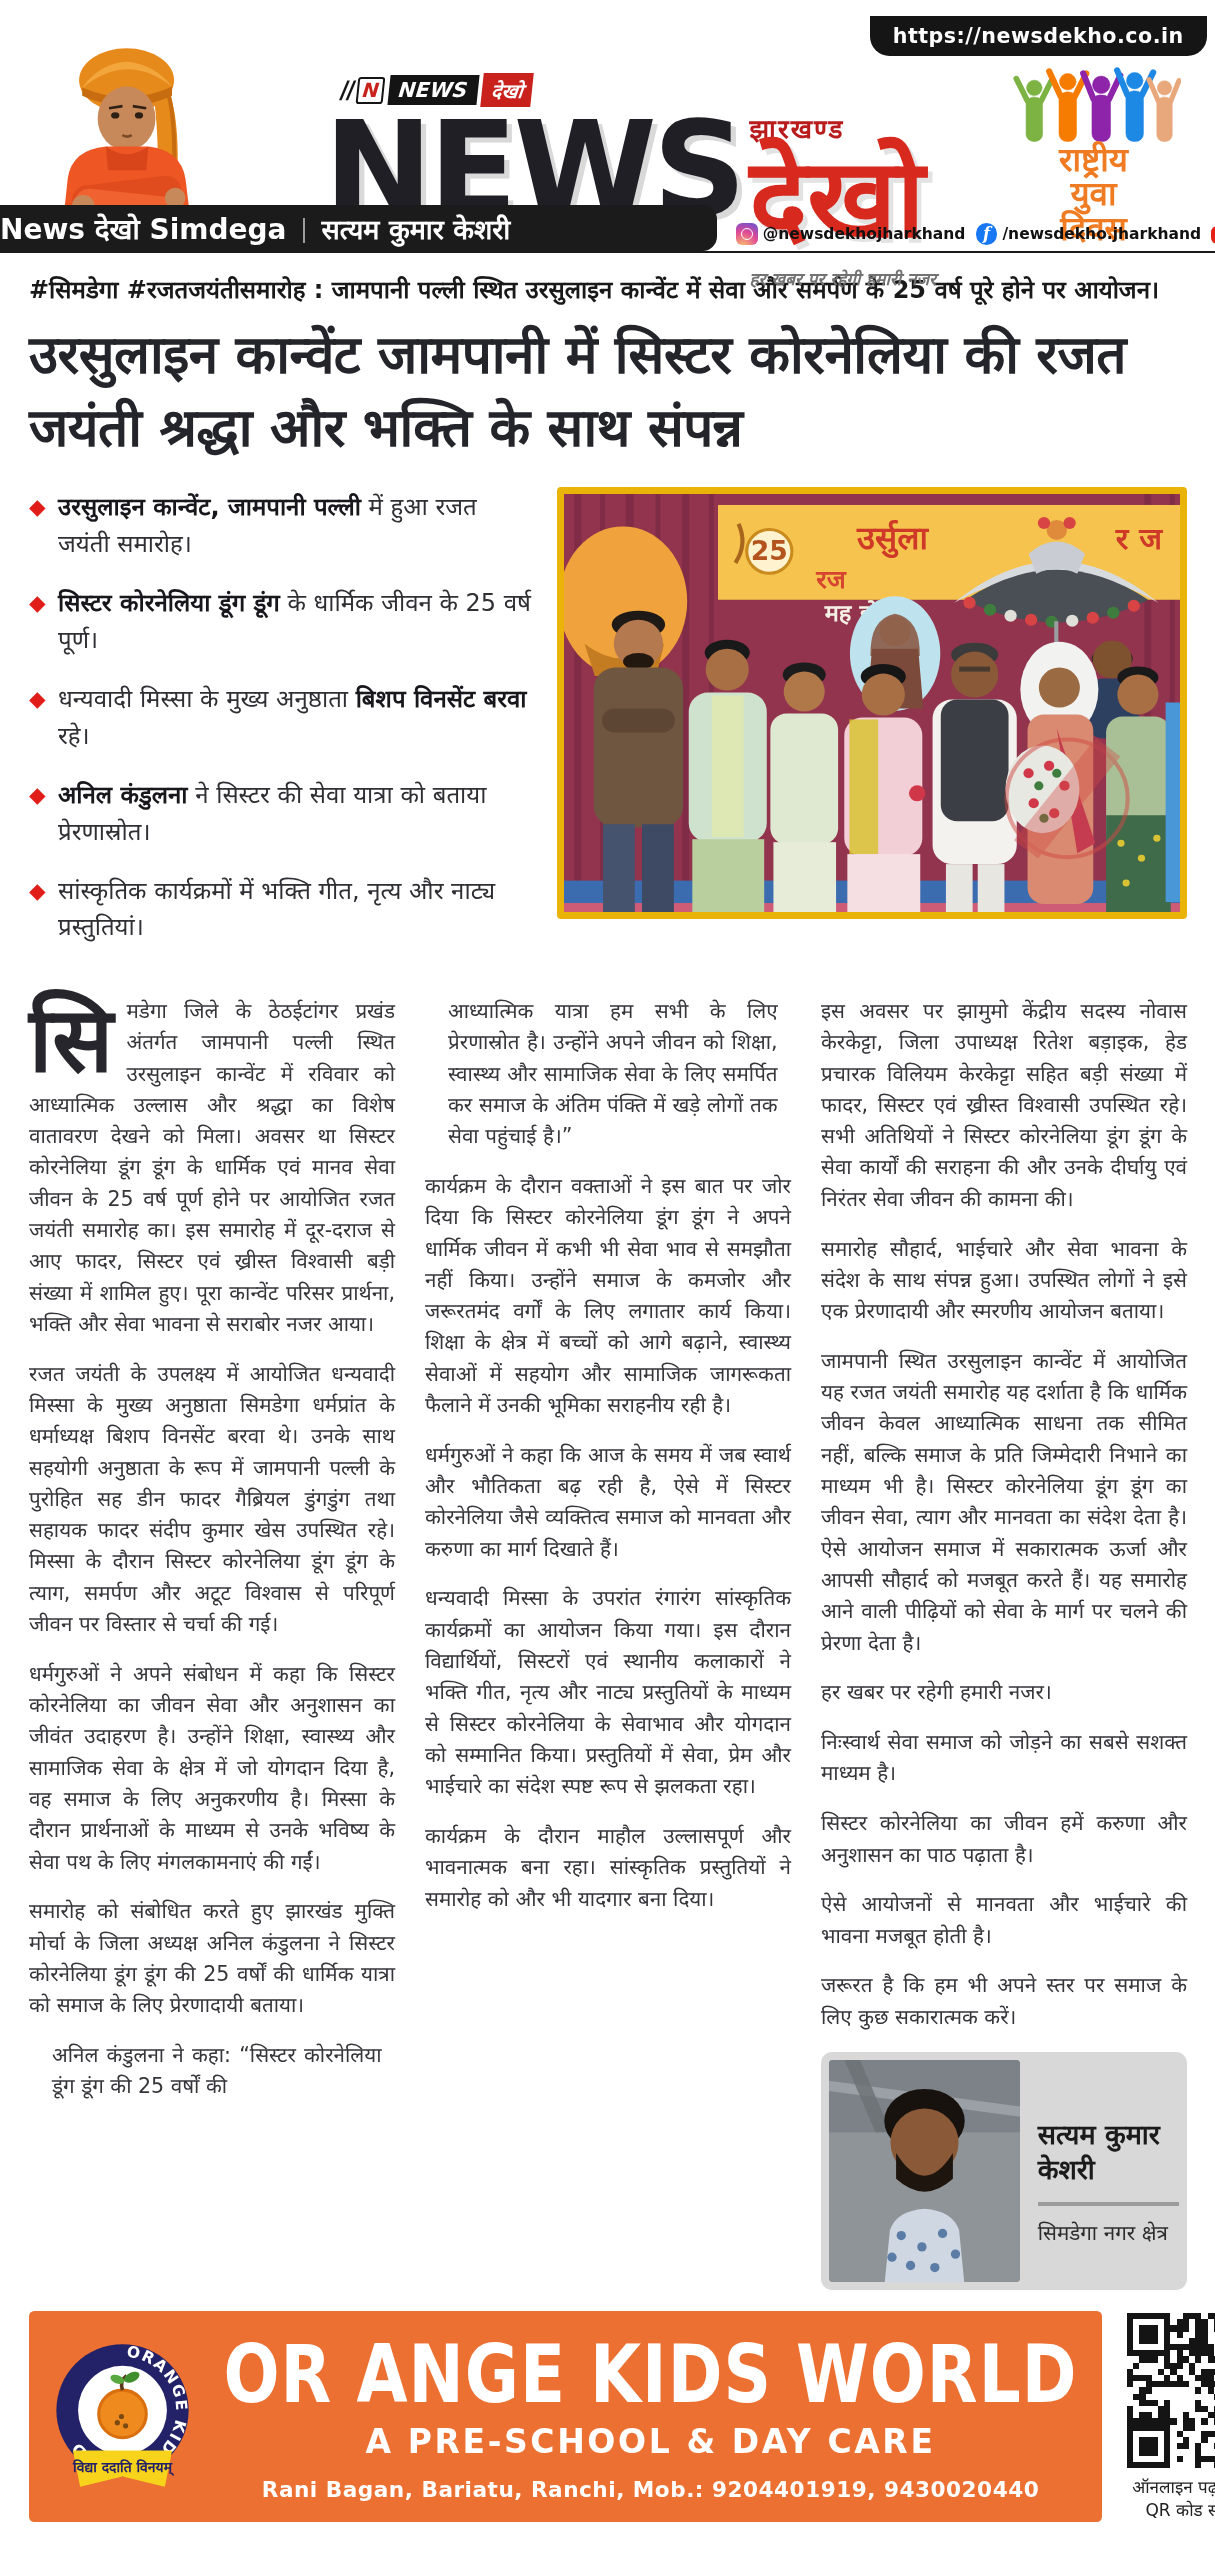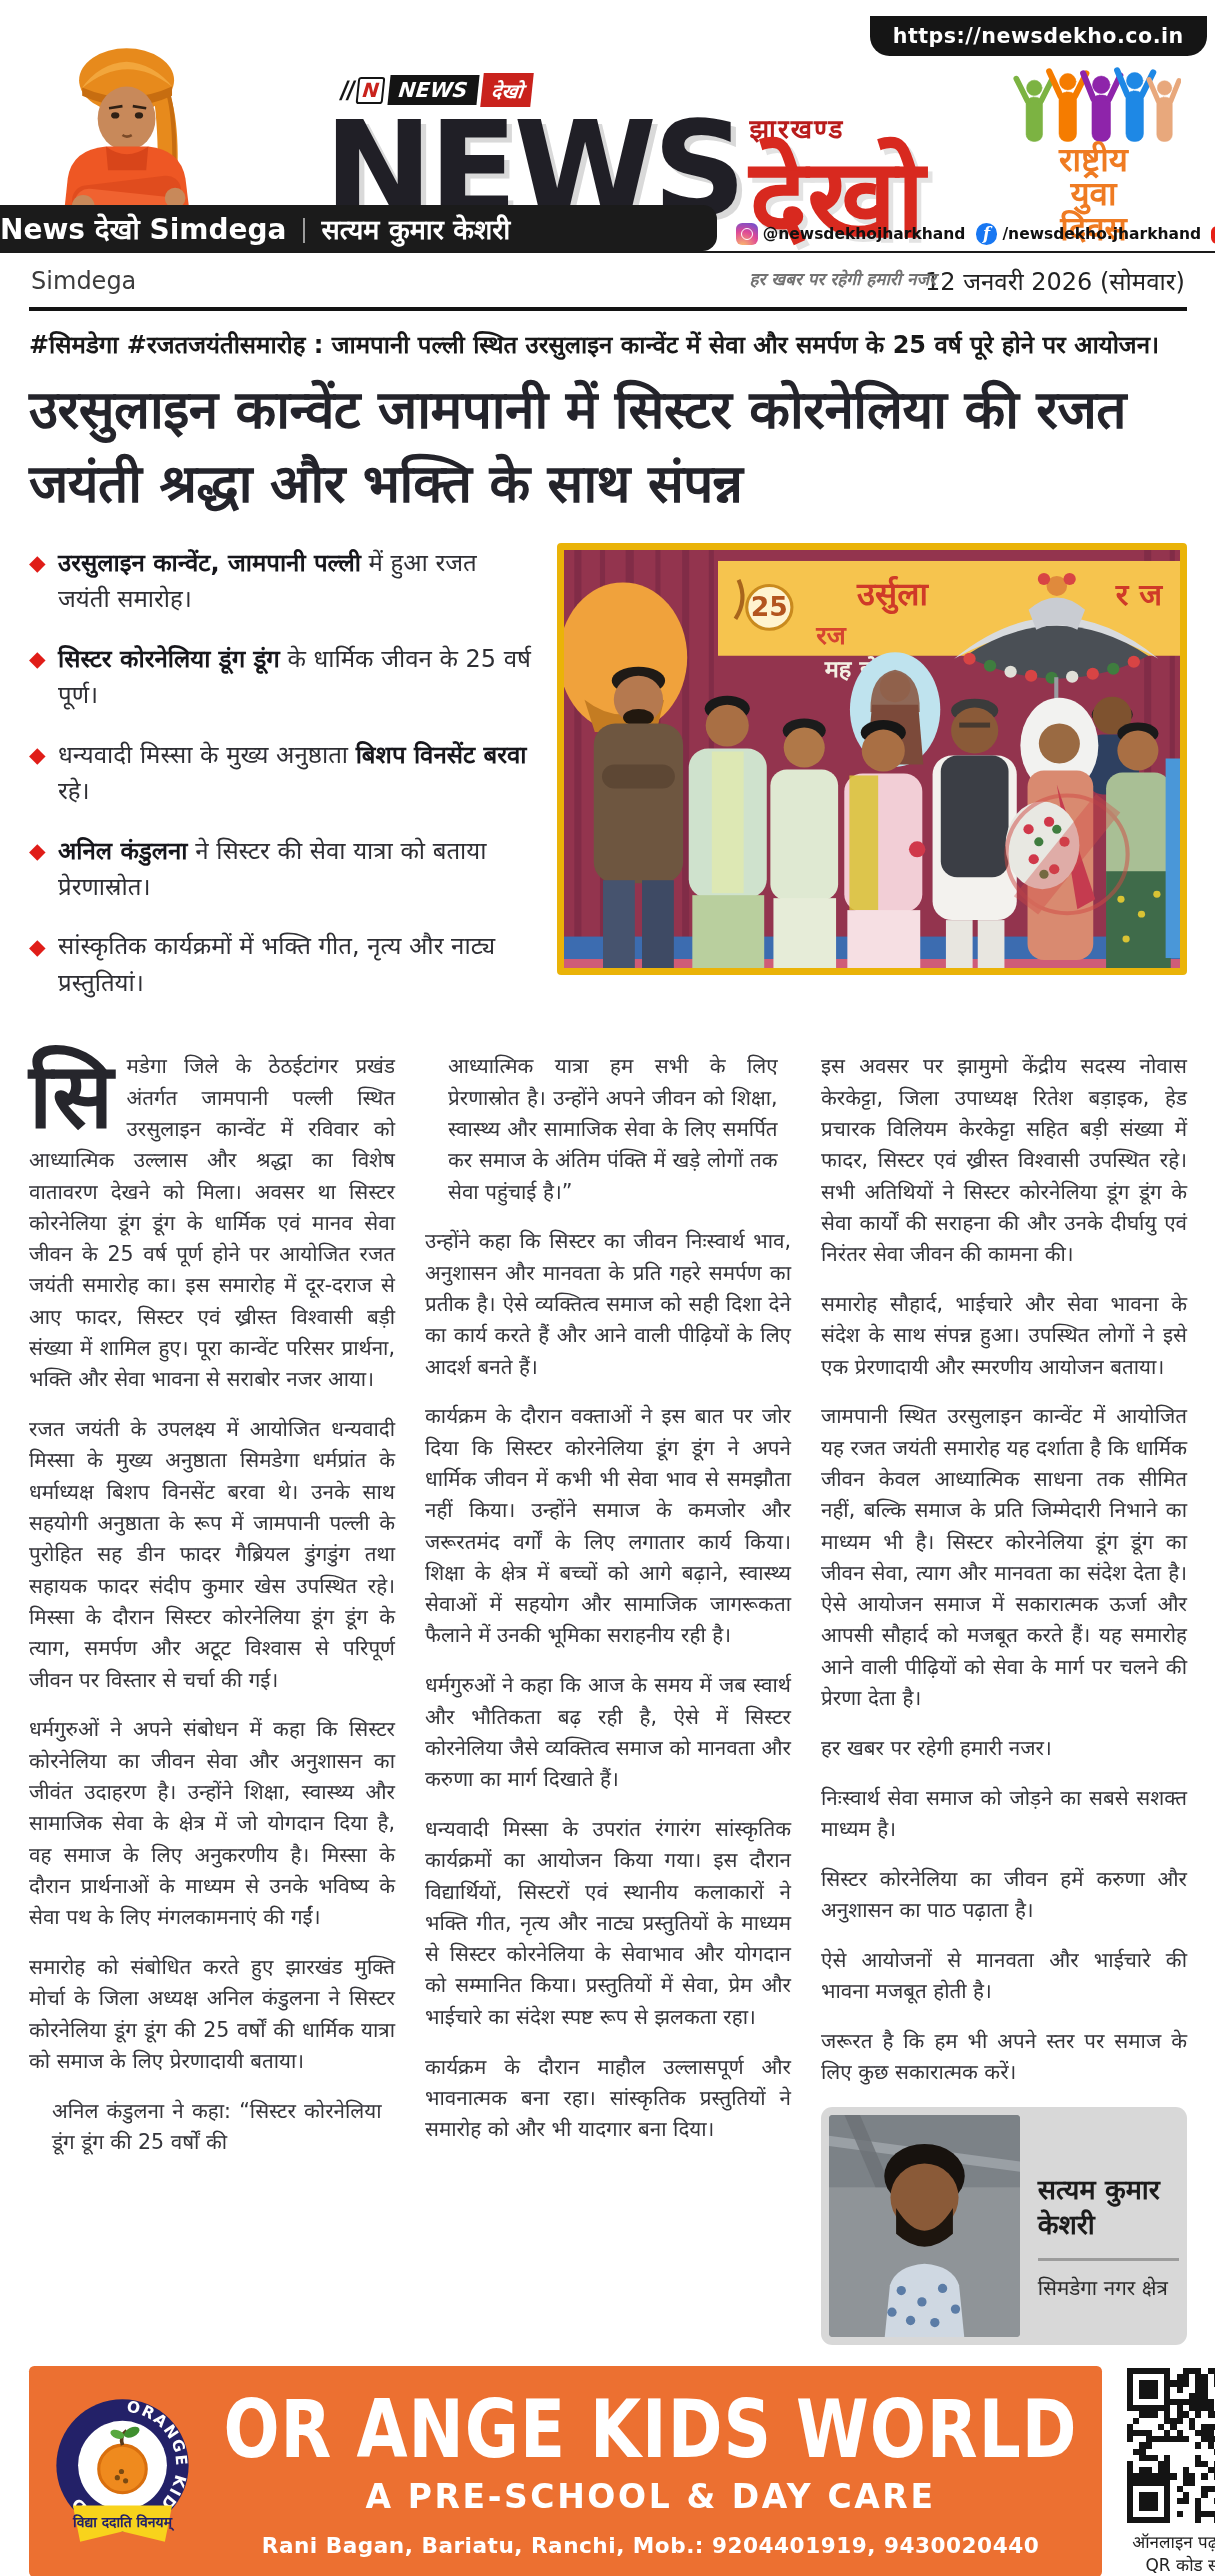--- a/index.html
+++ b/index.html
@@ -201,24 +201,20 @@
       <span class="social-item">
         <i class="ic ic-yt">▶</i>
 
       </span>
 
     </div>
 
     <div class="masthead-rule"></div>
   </header>
 
-  <div class="dateline">
-    <span class="dateline-loc">Simdega</span>
-    <span class="dateline-date">12 जनवरी 2026 (सोमवार)</span>
-  </div>
 
   <div class="kicker">#सिमडेगा #रजतजयंतीसमारोह : जामपानी पल्ली स्थित उरसुलाइन कान्वेंट में सेवा और समर्पण के 25 वर्ष पूरे होने पर आयोजन।</div>
   <h1 class="headline">उरसुलाइन कान्वेंट जामपानी में सिस्टर कोरनेलिया की रजत जयंती श्रद्धा और भक्ति के साथ संपन्न</h1>
 
   <section class="lede">
     <ul class="bullets">
         <li>
           <span class="diamond">◆</span>
           <span><b>उरसुलाइन कान्वेंट, जामपानी पल्ली</b><span> में हुआ रजत जयंती समारोह।</span></span>
         </li>
@@ -378,21 +374,20 @@
           <p><span class="dropcap">सि</span>मडेगा जिले के ठेठईटांगर प्रखंड अंतर्गत जामपानी पल्ली स्थित उरसुलाइन कान्वेंट में रविवार को आध्यात्मिक उल्लास और श्रद्धा का विशेष वातावरण देखने को मिला। अवसर था सिस्टर कोरनेलिया डूंग डूंग के धार्मिक एवं मानव सेवा जीवन के 25 वर्ष पूर्ण होने पर आयोजित रजत जयंती समारोह का। इस समारोह में दूर-दराज से आए फादर, सिस्टर एवं ख्रीस्त विश्वासी बड़ी संख्या में शामिल हुए। पूरा कान्वेंट परिसर प्रार्थना, भक्ति और सेवा भावना से सराबोर नजर आया।</p>
           <p>रजत जयंती के उपलक्ष्य में आयोजित धन्यवादी मिस्सा के मुख्य अनुष्ठाता सिमडेगा धर्मप्रांत के धर्माध्यक्ष बिशप विनसेंट बरवा थे। उनके साथ सहयोगी अनुष्ठाता के रूप में जामपानी पल्ली के पुरोहित सह डीन फादर गैब्रियल डुंगडुंग तथा सहायक फादर संदीप कुमार खेस उपस्थित रहे। मिस्सा के दौरान सिस्टर कोरनेलिया डूंग डूंग के त्याग, समर्पण और अटूट विश्वास से परिपूर्ण जीवन पर विस्तार से चर्चा की गई।</p>
           <p>धर्मगुरुओं ने अपने संबोधन में कहा कि सिस्टर कोरनेलिया का जीवन सेवा और अनुशासन का जीवंत उदाहरण है। उन्होंने शिक्षा, स्वास्थ्य और सामाजिक सेवा के क्षेत्र में जो योगदान दिया है, वह समाज के लिए अनुकरणीय है। मिस्सा के दौरान प्रार्थनाओं के माध्यम से उनके भविष्य के सेवा पथ के लिए मंगलकामनाएं की गईं।</p>
           <p>समारोह को संबोधित करते हुए झारखंड मुक्ति मोर्चा के जिला अध्यक्ष अनिल कंडुलना ने सिस्टर कोरनेलिया डूंग डूंग की 25 वर्षों की धार्मिक यात्रा को समाज के लिए प्रेरणादायी बताया।</p>
           <p class="quote">अनिल कंडुलना ने कहा: “सिस्टर कोरनेलिया डूंग डूंग की 25 वर्षों की</p>
         </div>
       </div>
     <div class="col">
         <div>
           <p class="quote">आध्यात्मिक यात्रा हम सभी के लिए प्रेरणास्रोत है। उन्होंने अपने जीवन को शिक्षा, स्वास्थ्य और सामाजिक सेवा के लिए समर्पित कर समाज के अंतिम पंक्ति में खड़े लोगों तक सेवा पहुंचाई है।”</p>
-          <p>उन्होंने कहा कि सिस्टर का जीवन निःस्वार्थ भाव, अनुशासन और मानवता के प्रति गहरे समर्पण का प्रतीक है। ऐसे व्यक्तित्व समाज को सही दिशा देने का कार्य करते हैं और आने वाली पीढ़ियों के लिए आदर्श बनते हैं।</p>
           <p>कार्यक्रम के दौरान वक्ताओं ने इस बात पर जोर दिया कि सिस्टर कोरनेलिया डूंग डूंग ने अपने धार्मिक जीवन में कभी भी सेवा भाव से समझौता नहीं किया। उन्होंने समाज के कमजोर और जरूरतमंद वर्गों के लिए लगातार कार्य किया। शिक्षा के क्षेत्र में बच्चों को आगे बढ़ाने, स्वास्थ्य सेवाओं में सहयोग और सामाजिक जागरूकता फैलाने में उनकी भूमिका सराहनीय रही है।</p>
           <p>धर्मगुरुओं ने कहा कि आज के समय में जब स्वार्थ और भौतिकता बढ़ रही है, ऐसे में सिस्टर कोरनेलिया जैसे व्यक्तित्व समाज को मानवता और करुणा का मार्ग दिखाते हैं।</p>
           <p>धन्यवादी मिस्सा के उपरांत रंगारंग सांस्कृतिक कार्यक्रमों का आयोजन किया गया। इस दौरान विद्यार्थियों, सिस्टरों एवं स्थानीय कलाकारों ने भक्ति गीत, नृत्य और नाट्य प्रस्तुतियों के माध्यम से सिस्टर कोरनेलिया के सेवाभाव और योगदान को सम्मानित किया। प्रस्तुतियों में सेवा, प्रेम और भाईचारे का संदेश स्पष्ट रूप से झलकता रहा।</p>
           <p>कार्यक्रम के दौरान माहौल उल्लासपूर्ण और भावनात्मक बना रहा। सांस्कृतिक प्रस्तुतियों ने समारोह को और भी यादगार बना दिया।</p>
         </div>
       </div>
     <div class="col">
       <div>
           <p>इस अवसर पर झामुमो केंद्रीय सदस्य नोवास केरकेट्टा, जिला उपाध्यक्ष रितेश बड़ाइक, हेड प्रचारक विलियम केरकेट्टा सहित बड़ी संख्या में फादर, सिस्टर एवं ख्रीस्त विश्वासी उपस्थित रहे। सभी अतिथियों ने सिस्टर कोरनेलिया डूंग डूंग के सेवा कार्यों की सराहना की और उनके दीर्घायु एवं निरंतर सेवा जीवन की कामना की।</p>
           <p>समारोह सौहार्द, भाईचारे और सेवा भावना के संदेश के साथ संपन्न हुआ। उपस्थित लोगों ने इसे एक प्रेरणादायी और स्मरणीय आयोजन बताया।</p>

